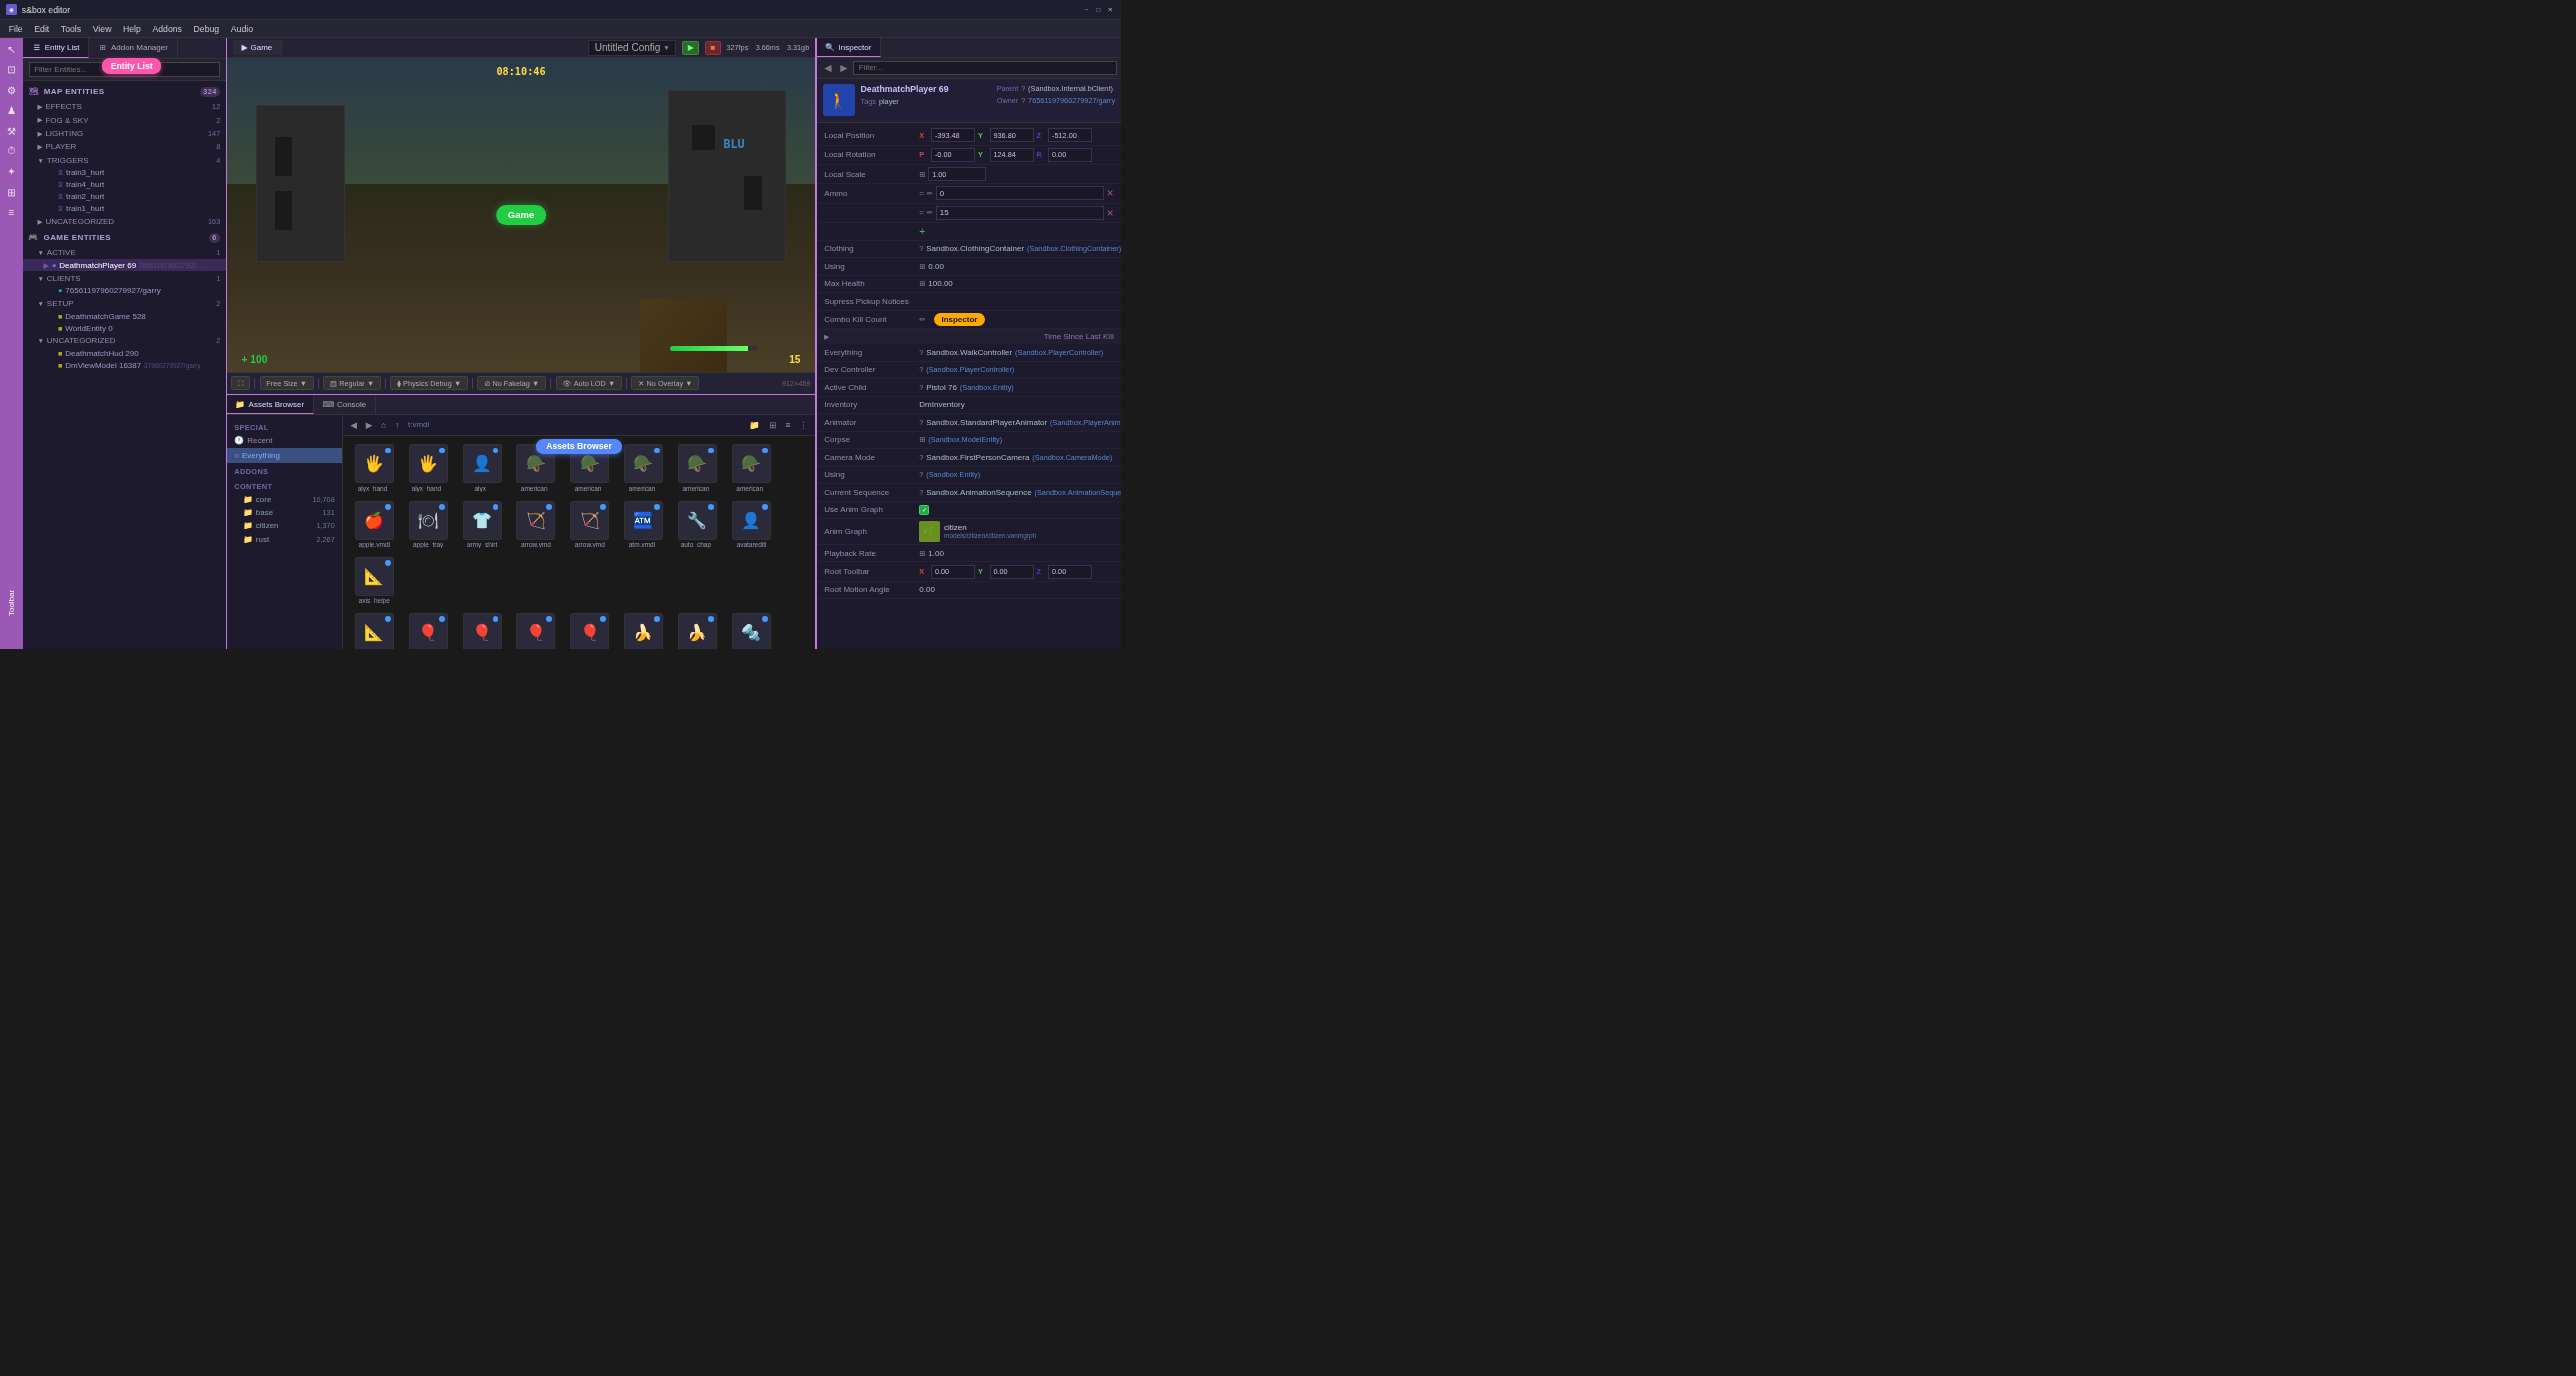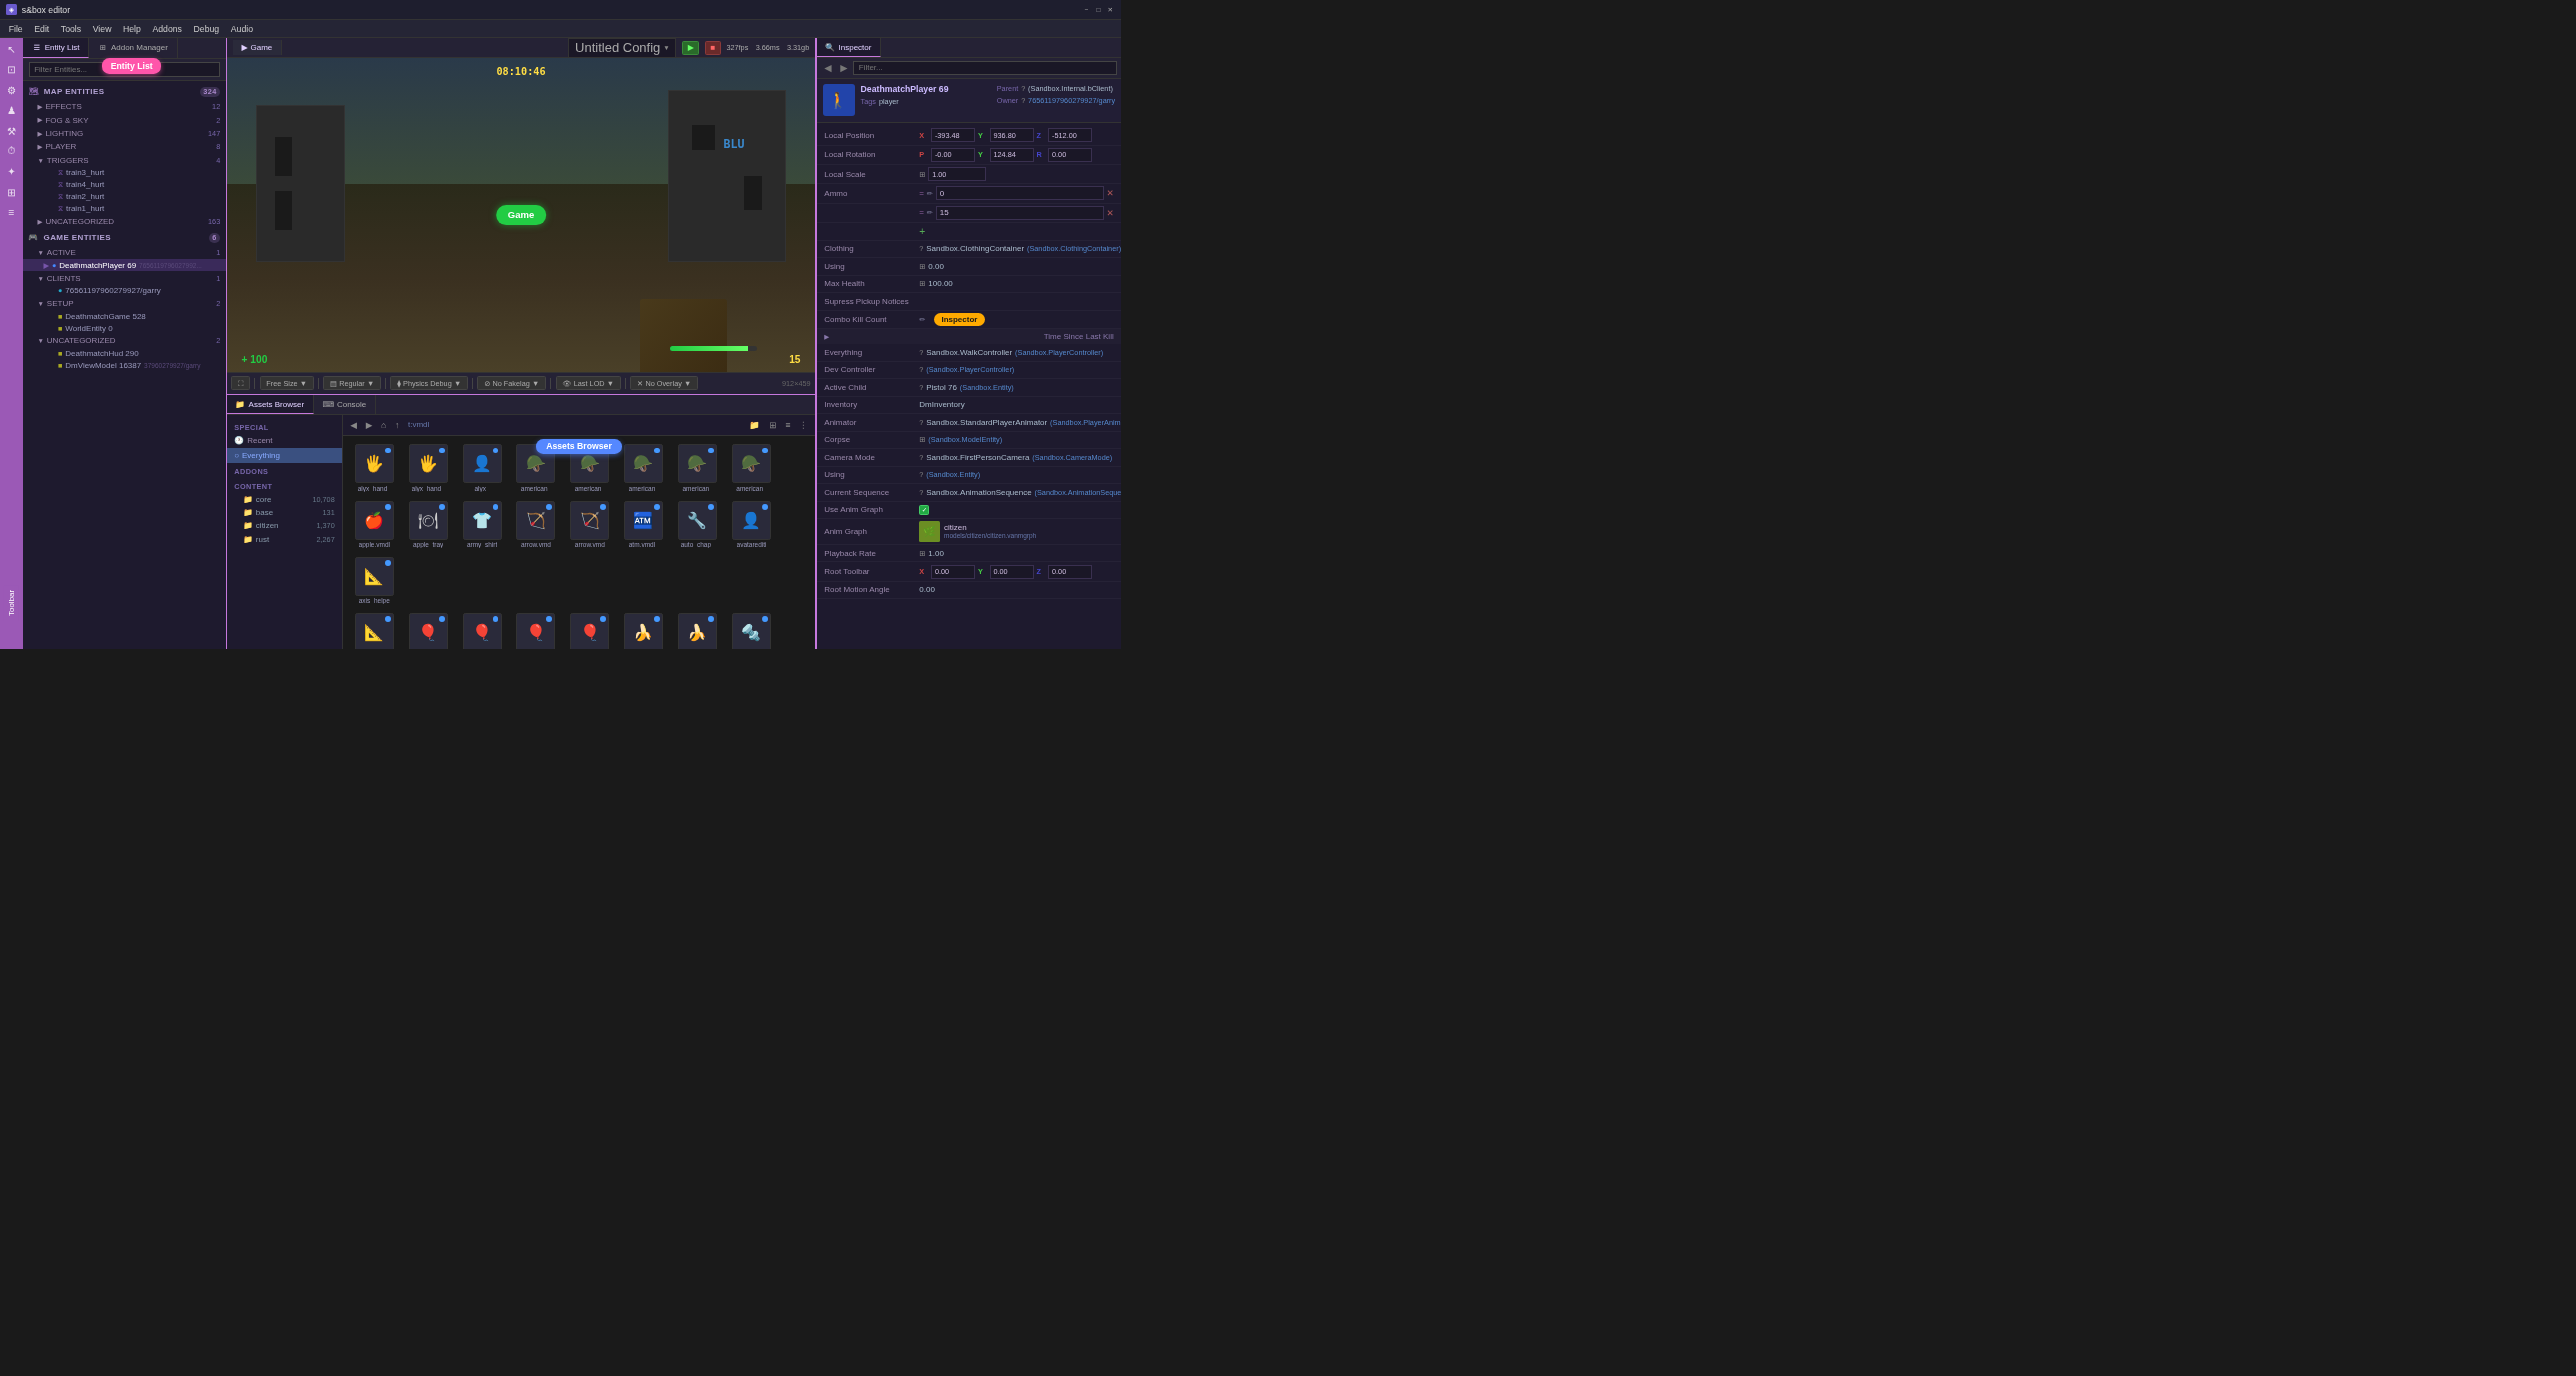--- a/index.html
+++ b/index.html
@@ -889,21 +889,21 @@
       <div class="viewport-tabs">
         <div style="flex:1; display:flex; align-items:center; padding:0 5.8px; gap:5.8px;">
           <div class="viewport-tab active">
             <span>▶</span>
             <span>Game</span>
           </div>
         </div>
         <div style="display:flex; align-items:center; padding:0 5.8px; gap:5.8px;">
 
           <div style="display:flex; align-items:center; gap:2.9px; background:#1a1726; border:0.7px solid #333; padding:1.5px 5.8px; cursor:pointer;">
-            <span style="font-size:13px; color:#aaa;">Untitled Config</span>
+            <span style="font-size:10px; color:#aaa;">Untitled Config</span>
             <span style="font-size:6.5px; color:#888;">▼</span>
           </div>
           <button class="vp-play-btn">▶</button>
           <button class="vp-stop-btn">■</button>
           <div class="vp-stats">
             <span class="vp-stat">327fps</span>
             <span class="vp-stat">3.66ms</span>
             <span class="vp-stat">3.31gb</span>
           </div>
         </div>
@@ -965,21 +965,21 @@
         </button>
         <div class="vp-separator"></div>
         <button class="vp-btn">
           <span>⊘</span>
           <span>No Fakelag</span>
           <span>▼</span>
         </button>
         <div class="vp-separator"></div>
         <button class="vp-btn">
           <span>👁</span>
-          <span>Last LOD</span>
+          <span>Auto LOD</span>
           <span>▼</span>
         </button>
         <div class="vp-separator"></div>
         <button class="vp-btn">
           <span>✕</span>
           <span>No Overlay</span>
           <span>▼</span>
         </button>
         <span style="margin-left:auto; color:#666; font-size:7.3px;">912×459</span>
       </div>

